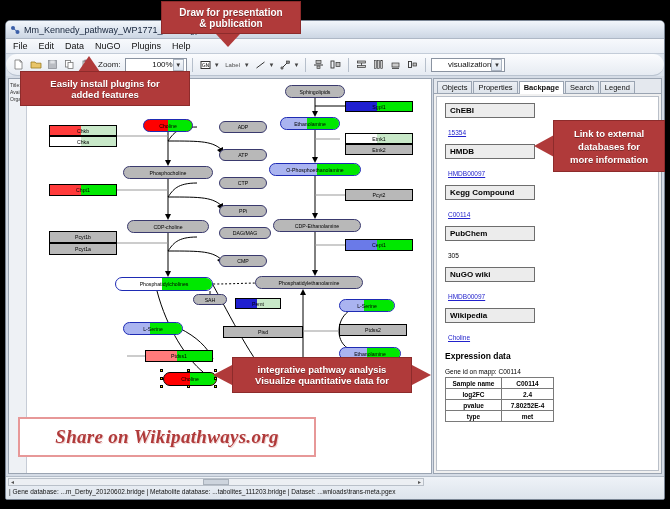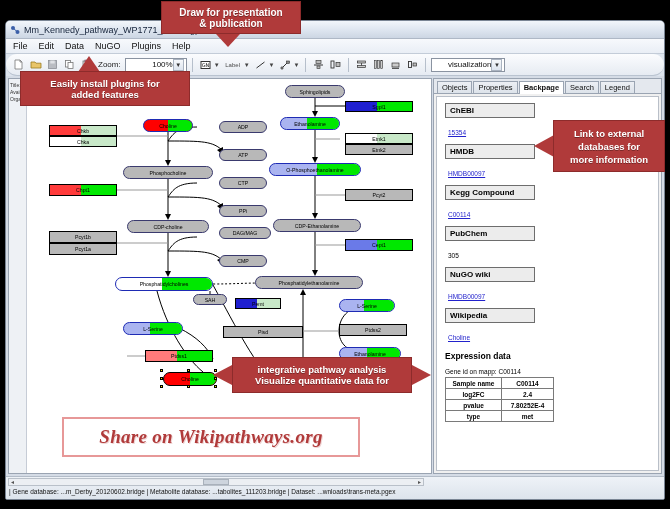--- a/index.html
+++ b/index.html
@@ -163,21 +163,21 @@
     border:1px solid #8d2b2b; font-weight:bold; text-align:center;
     display:flex;align-items:center;justify-content:center;
     line-height:11px; z-index:40;
     text-shadow:0 1px 0 rgba(0,0,0,.35);
   }
   .cbody{padding:2px 5px;}
   .carrow{ position:absolute; width:0;height:0; z-index:39; }
   #share-box{
     position:absolute;left:18px;top:417px;width:298px;height:40px;
     background:#fff;border:2px solid #e79898; z-index:41;
-    display:flex;align-items:center;justify-content:center;margin-left:44px;
+    display:flex;align-items:center;justify-content:center;
   }
   #share-box span{
     font-family:"Liberation Serif", serif;
     font-style:italic; font-weight:bold; font-size:19px;
     color:#b03a3a; letter-spacing:.3px;
     text-shadow:1px 1px 0 #f0d5d5;
   }
 </style>
 </head>
 <body>

